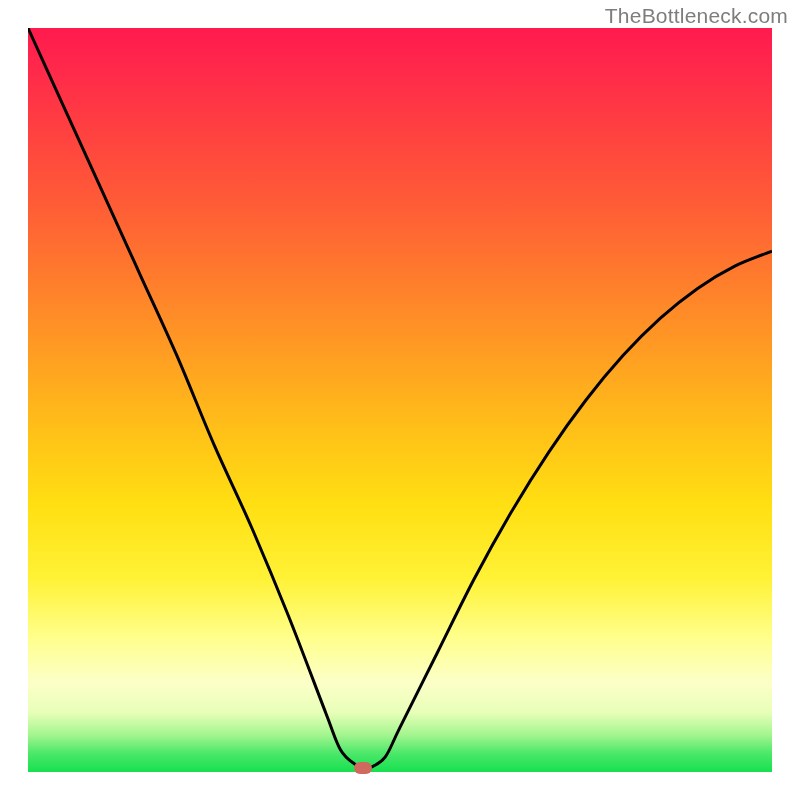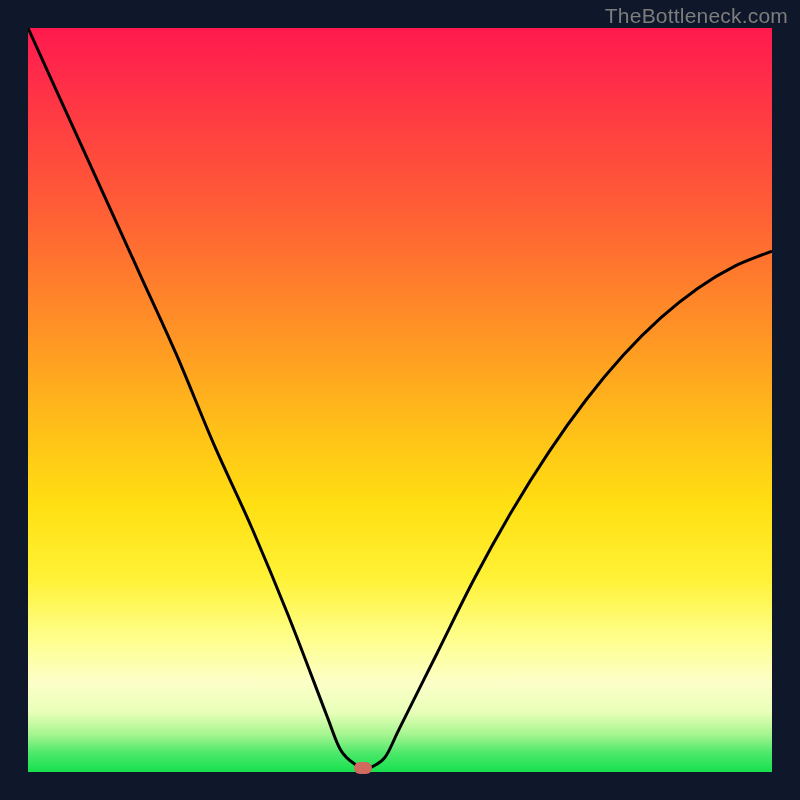--- a/index.html
+++ b/index.html
@@ -8,21 +8,21 @@
     width: 800px;
     height: 800px;
     background: #000;
     overflow: hidden;
     font-family: Arial, Helvetica, sans-serif;
   }
   .frame {
     position: relative;
     width: 800px;
     height: 800px;
-    background: #0f172a;
+    background: #ffffff;
   }
   .plot {
     position: absolute;
     left: 28px;
     top: 28px;
     width: 744px;
     height: 744px;
     
     background: linear-gradient(
       to bottom,

